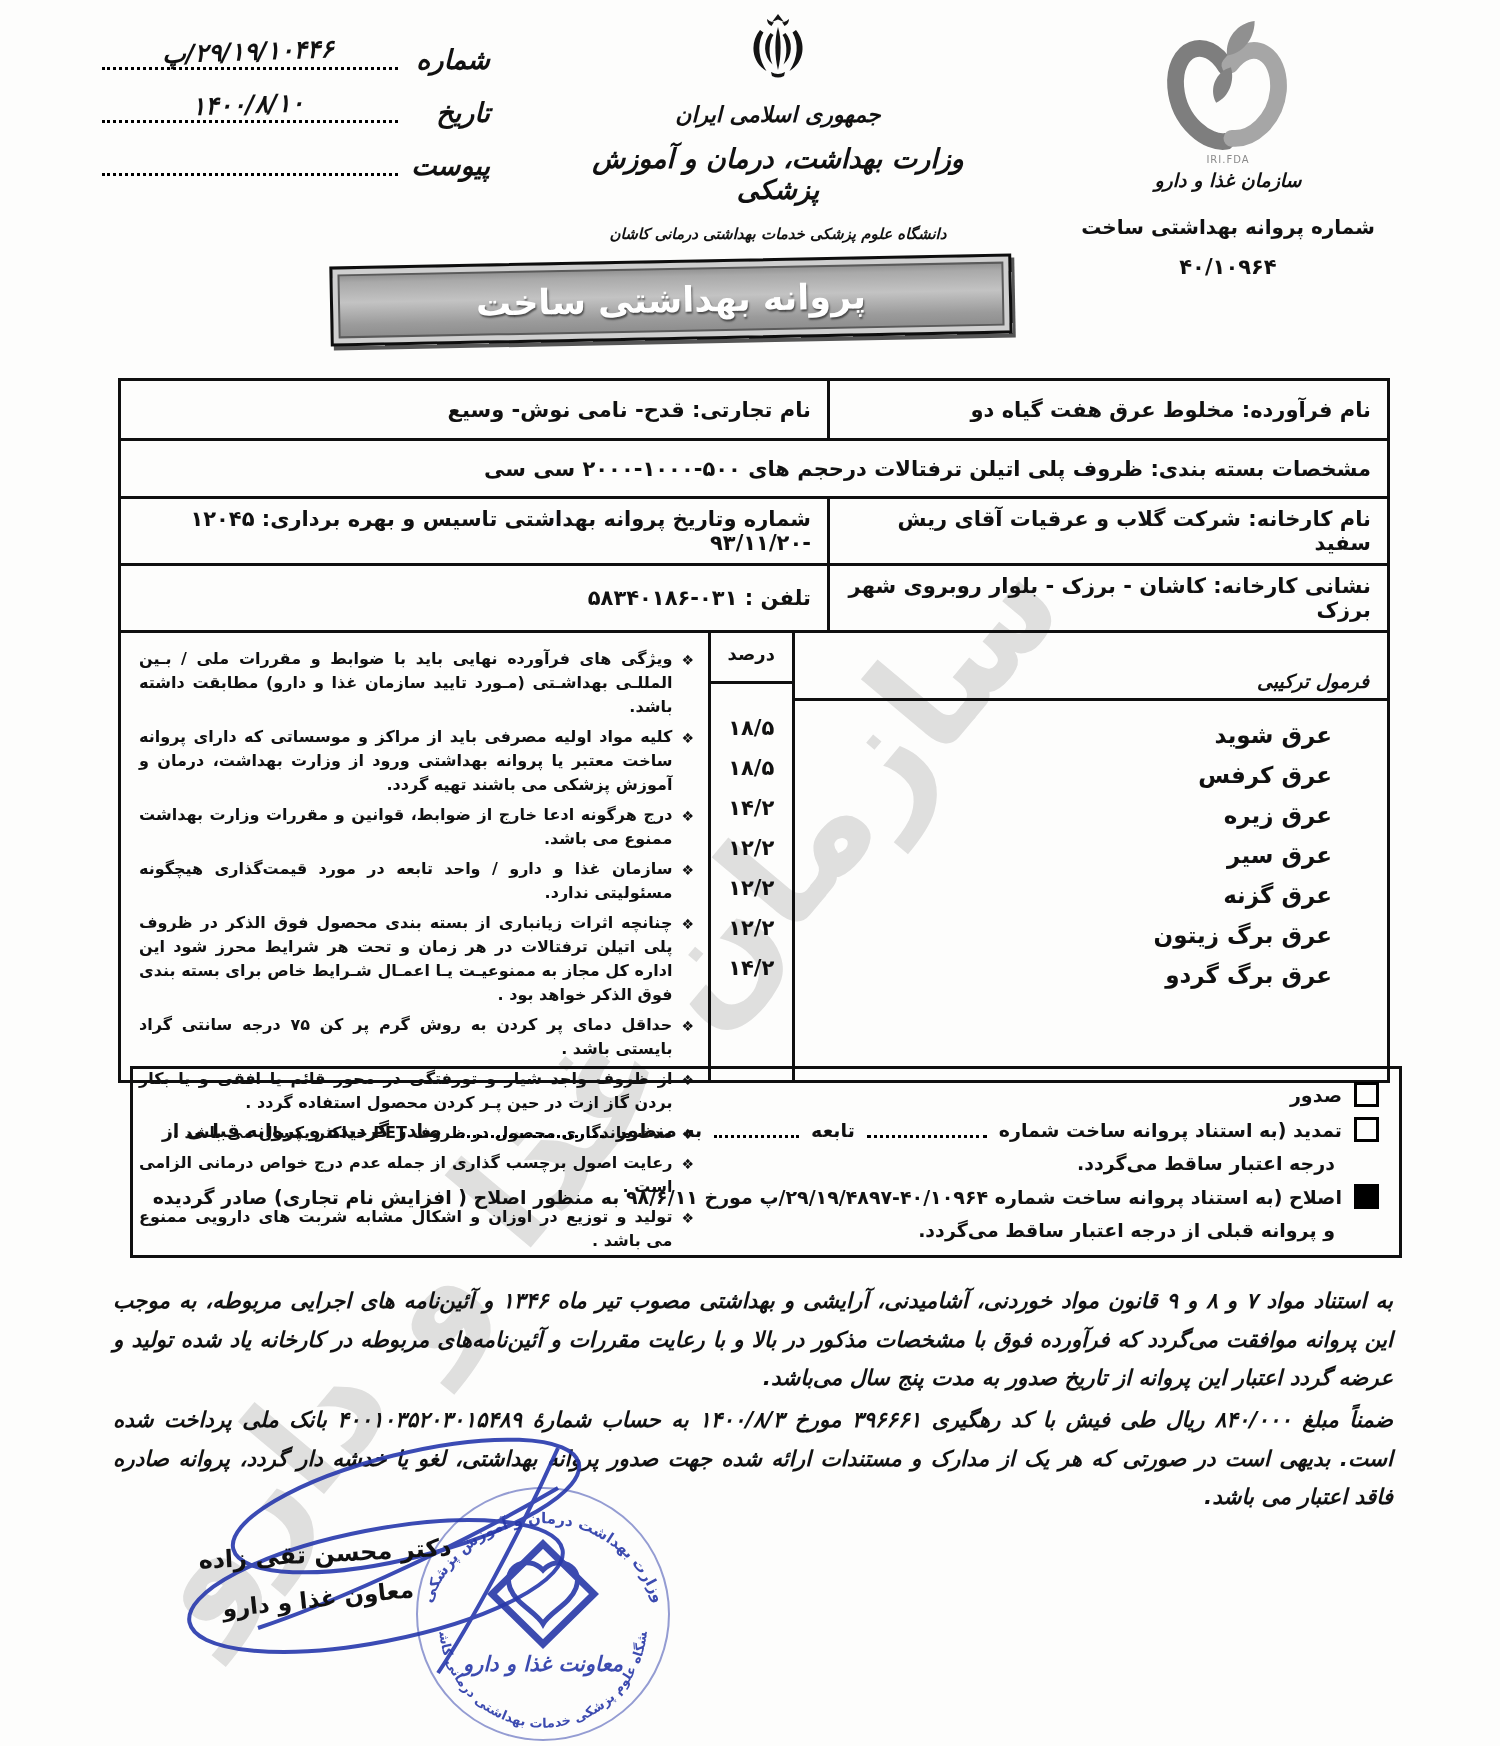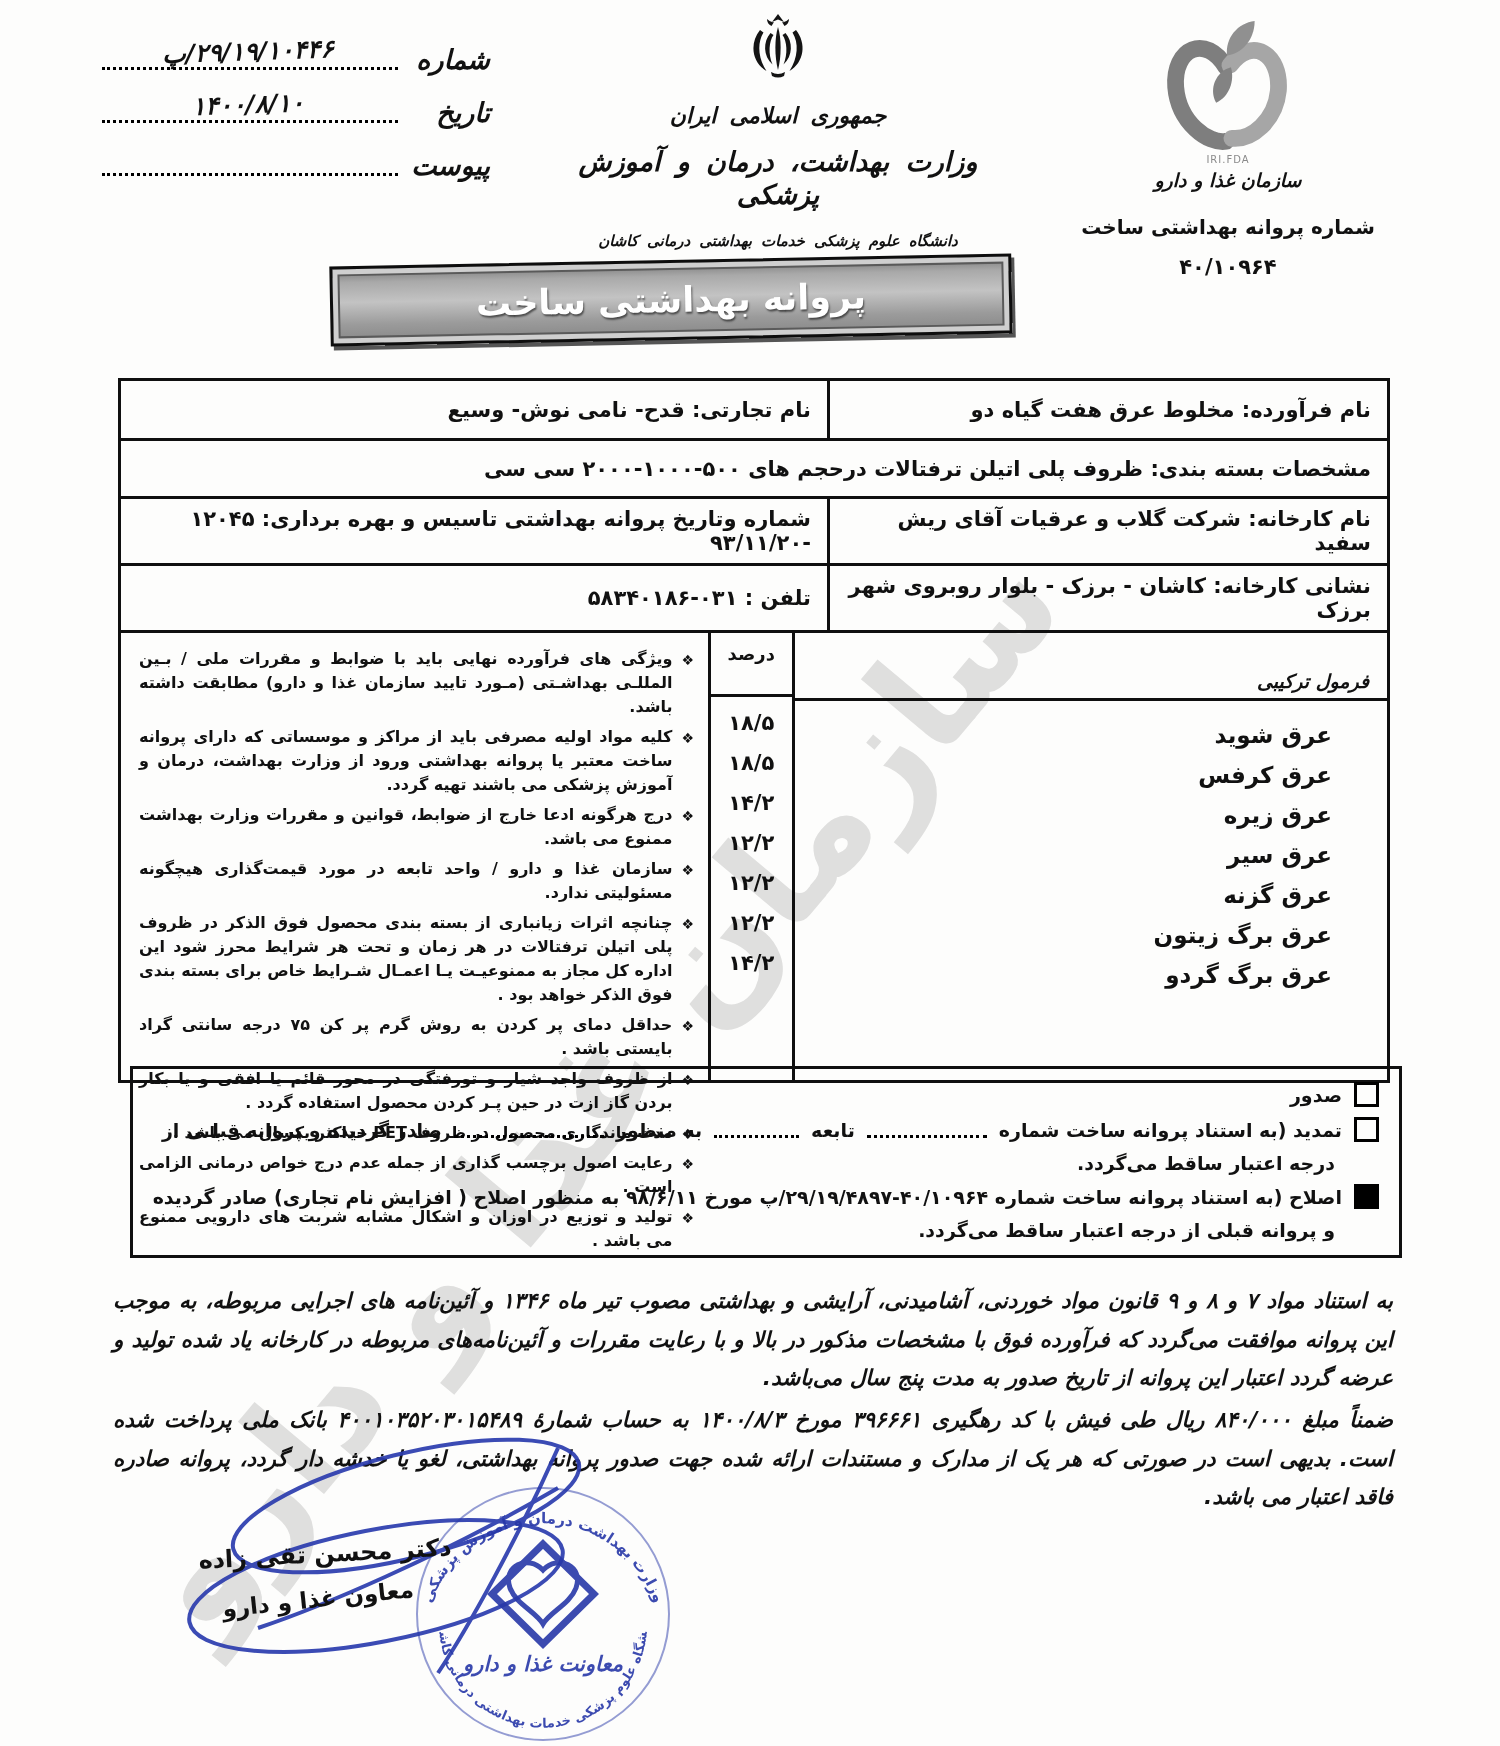--- a/index.html
+++ b/index.html
@@ -13,21 +13,21 @@
 
   
   .ref-block{position:absolute;left:88px;top:26px;width:402px;z-index:2;}
   .ref-row{position:relative;height:53px;}
   .ref-label{position:absolute;right:0;bottom:4px;font-size:27px;font-weight:bold;font-style:italic;}
   .ref-line{position:absolute;right:92px;left:14px;bottom:9px;border-bottom:3px dotted #000;height:0;}
   .ref-value{position:absolute;right:96px;left:14px;bottom:13px;text-align:center;font-weight:bold;
     font-size:25px;font-style:italic;transform:rotate(-2deg);}
 
   
-  .center-block{position:absolute;left:552px;top:10px;width:452px;text-align:center;font-weight:bold;z-index:2;font-family:Liberation Mono, monospace;}
+  .center-block{position:absolute;left:552px;top:10px;width:452px;text-align:center;font-weight:bold;z-index:2;}
   .country{font-size:22px;font-style:italic;margin-top:0;}
   .ministry{font-size:27px;font-style:italic;margin-top:16px;}
   .university{font-size:15px;font-style:italic;margin-top:20px;}
 
   
   .fda-block{position:absolute;left:1056px;top:14px;width:344px;text-align:center;font-weight:bold;z-index:2;}
   .fda-caption{font-size:10px;color:#8a8a8a;margin-top:-12px;letter-spacing:1px;font-weight:normal;direction:ltr;}
   .fda-org{font-size:19px;font-style:italic;margin-top:4px;}
   .lic-label{font-size:20px;margin-top:24px;}
   .lic-value{font-size:21px;margin-top:16px;}
@@ -52,23 +52,23 @@
   .i-big{display:flex;height:447px;box-sizing:border-box;}
   .col-formula{flex:0 0 46.8%;box-sizing:border-box;}
   .col-percent{flex:0 0 6.6%;box-sizing:border-box;border-right:3px solid #101010;}
   .col-cond{flex:1;box-sizing:border-box;border-right:3px solid #101010;}
 
   .f-head{height:68px;border-bottom:3px solid #101010;display:flex;align-items:flex-end;
     padding:0 18px 6px 0;font-style:italic;font-weight:bold;font-size:19px;box-sizing:border-box;}
   .f-rows{padding:14px 55px 0 0;}
   .f-row{height:40px;display:flex;align-items:center;font-weight:bold;font-size:23px;}
 
-  .p-head{height:64px;border-bottom:3px solid #101010;display:flex;align-items:flex-start;
+  .p-head{height:51px;border-bottom:3px solid #101010;display:flex;align-items:flex-start;
     justify-content:center;padding-top:10px;font-weight:bold;font-size:18px;box-sizing:border-box;}
-  .p-rows{padding-top:6px;}
+  .p-rows{padding-top:24px;}
   .p-row{height:40px;display:flex;align-items:center;justify-content:center;font-weight:bold;font-size:21px;}
 
   .c-col-inner{padding:14px 14px 0 18px;}
   .c-item{display:flex;gap:9px;margin-bottom:6px;font-weight:bold;font-size:16px;line-height:1.5;text-align:justify;}
   .c-marker{flex:0 0 auto;font-size:14px;margin-top:3px;}
 
   
   .issue-box{position:absolute;left:130px;top:1066px;width:1272px;height:192px;border:3px solid #101010;
     padding:13px 20px;box-sizing:border-box;z-index:2;}
   .issue-line{display:flex;align-items:center;gap:12px;margin-bottom:10px;font-weight:bold;font-size:19px;white-space:nowrap;}

